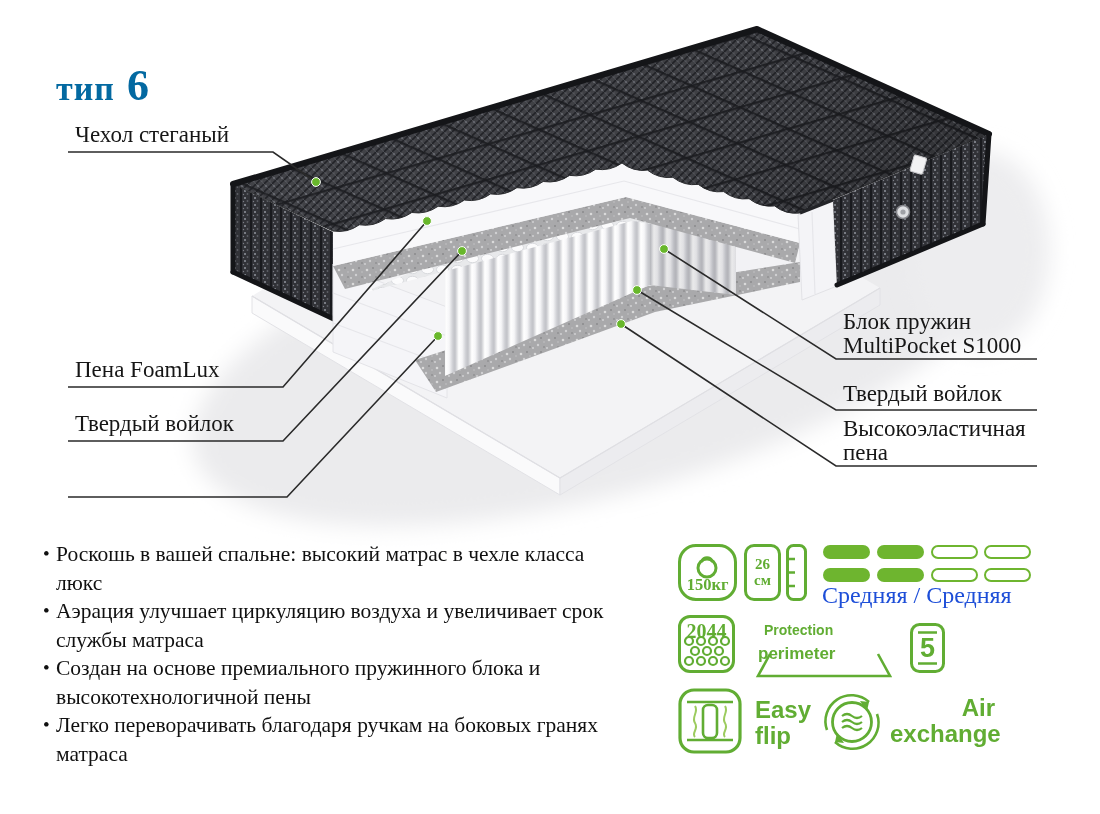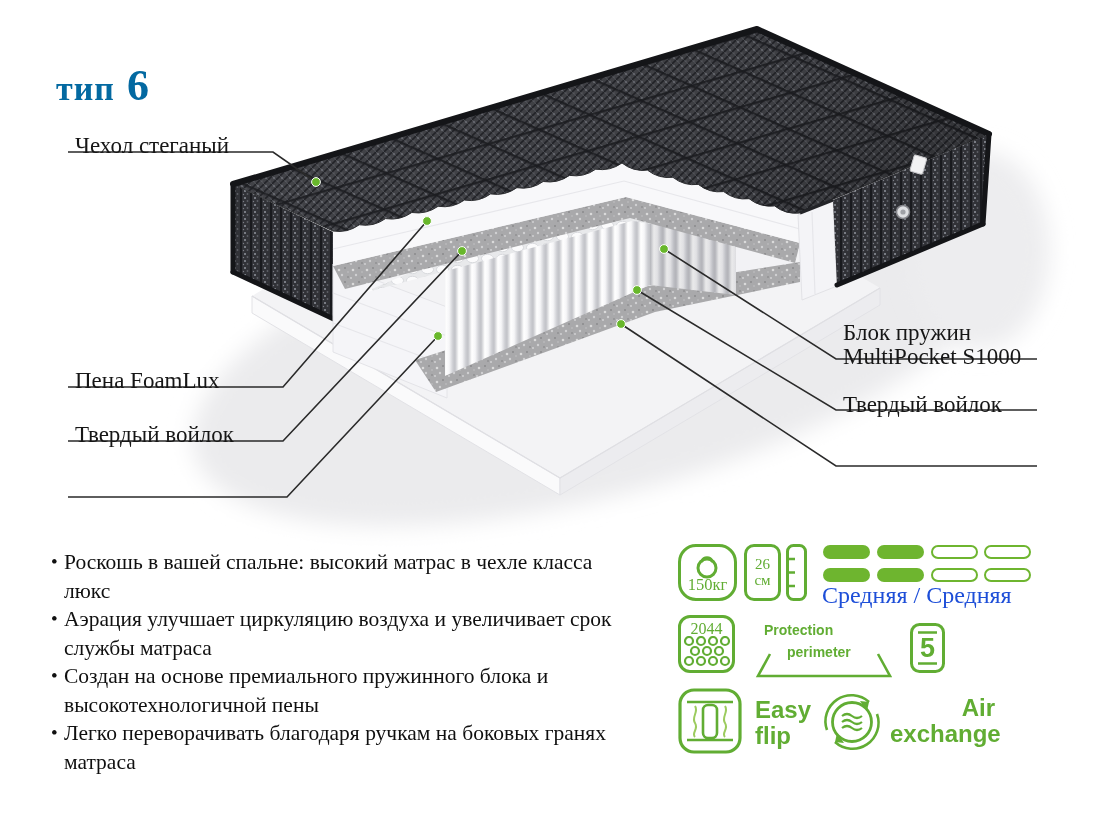--- a/index.html
+++ b/index.html
@@ -4,28 +4,28 @@
 <style>
   html,body{margin:0;padding:0;background:#ffffff;}
   .canvas{position:relative;width:1100px;height:814px;background:#ffffff;overflow:hidden;
           font-family:"Liberation Serif", serif;}
   .abs{position:absolute;}
   
   .type-title{left:56px;top:60px;color:#0369a1;font-weight:bold;white-space:nowrap;}
   .type-title .word{font-size:34px;letter-spacing:1px;}
   .type-title .num{font-size:44px;margin-left:12px;}
   
-  .callout-label{font-size:23px;color:#161616;line-height:24px;white-space:nowrap;margin-top:11px;}
+  .callout-label{font-size:23px;color:#161616;line-height:24px;white-space:nowrap;}
   
-  .features{left:42px;top:540px;width:555px;list-style:none;margin:8px;padding:0 0 0 14px;
+  .features{left:42px;top:540px;width:555px;list-style:none;margin:0;padding:0 0 0 14px;
             font-size:21.5px;line-height:28.5px;color:#101010;}
   .features li{position:relative;}
   .features li::before{content:"\2022";position:absolute;left:-13px;top:0px;font-size:19px;}
   .icon-box{position:absolute;border:3.5px solid #61ad33;border-radius:18px;box-sizing:border-box;}
-  .spec-text-serif{font-family:"Liberation Serif", serif;font-weight:normal;color:#61ad33;text-align:center;}
+  .spec-text-serif{font-family:"Liberation Serif", serif;font-weight:bold;color:#61ad33;text-align:center;}
   .spec-text-sans{font-family:"Liberation Sans", sans-serif;font-weight:bold;color:#61ad33;}
   .pill{position:absolute;width:47px;height:14px;border-radius:7px;box-sizing:border-box;}
   .pill.filled{background:#6eb52f;}
   .pill.outline{border:2.5px solid #6eb52f;background:#ffffff;}
   .firmness-label{font-size:24px;color:#1d4ed8;white-space:nowrap;}
 </style>
 </head>
 <body>
 
 <div class="canvas">
@@ -195,20 +195,24 @@
   </div>
   <div class="abs callout-label" style="left:75px;top:412px">
     <div>Твердый войлок</div>
   </div>
   <div class="abs callout-label" style="left:843px;top:310px">
     <div>Блок пружин</div>
     <div>MultiPocket S1000</div>
   </div>
   <div class="abs callout-label" style="left:843px;top:382px">
     <div>Твердый войлок</div>
+  </div>
+  <div class="abs callout-label" style="left:843px;top:417px">
+    <div>Высокоэластичная</div>
+    <div>пена</div>
   </div>
 
   <ul class="abs features">
     <li>Роскошь в вашей спальне: высокий матрас в чехле класса люкс</li>
     <li>Аэрация улучшает циркуляцию воздуха и увеличивает срок службы матраса</li>
     <li>Создан на основе премиального пружинного блока и высокотехнологичной пены</li>
     <li>Легко переворачивать благодаря ручкам на боковых гранях матраса</li>
   </ul>
 
   <div class="icon-box" style="left:678px;top:544px;width:59px;height:57px">
@@ -234,21 +238,21 @@
     <div class="pill outline" style="left:931px;top:545px"></div>
     <div class="pill outline" style="left:984px;top:545px"></div>
     <div class="pill filled" style="left:823px;top:568px"></div>
     <div class="pill filled" style="left:877px;top:568px"></div>
     <div class="pill outline" style="left:931px;top:568px"></div>
     <div class="pill outline" style="left:984px;top:568px"></div>
   </div>
   <div class="abs firmness-label" style="left:822px;top:582px">Средняя / Средняя</div>
 
   <div class="icon-box" style="left:678px;top:615px;width:57px;height:58px;border-radius:12px;border-width:3px">
-    <div class="spec-text-serif" style="position:absolute;top:2px;width:100%;font-size:16px">2044</div>
+    <div class="spec-text-serif" style="position:absolute;top:2px;width:100%;font-size:20px">2044</div>
     <svg width="51" height="31" style="position:absolute;left:1px;bottom:3px">
       <g fill="none" stroke="#61ad33" stroke-width="2.2">
         <circle cx="7" cy="5" r="4"></circle>
           <circle cx="19" cy="5" r="4"></circle>
           <circle cx="31" cy="5" r="4"></circle>
           <circle cx="43" cy="5" r="4"></circle>
         <circle cx="13" cy="15" r="4"></circle>
           <circle cx="25" cy="15" r="4"></circle>
           <circle cx="37" cy="15" r="4"></circle>
         <circle cx="7" cy="25" r="4"></circle>
@@ -256,21 +260,21 @@
           <circle cx="31" cy="25" r="4"></circle>
           <circle cx="43" cy="25" r="4"></circle>
       </g>
     </svg>
   </div>
   <div class="abs" style="left:748px;top:622px;width:160px;height:60px">
     <svg width="160" height="60" style="position:absolute;left:0;top:0">
       <path d="M130,32 L142,54 L10,54 L22,32" fill="none" stroke="#61ad33" stroke-width="2.6"></path>
     </svg>
     <div class="spec-text-sans" style="position:absolute;left:16px;top:0;font-size:14px">Protection</div>
-    <div class="spec-text-sans" style="position:absolute;left:39px;top:22px;font-size:14px">perimeter</div>
+    <div class="spec-text-sans" style="position:absolute;left:10px;top:22px;font-size:17px">perimeter</div>
   </div>
   <div class="abs" style="left:910px;top:623px;width:35px;height:50px">
     <svg width="35" height="50" style="position:absolute;left:0;top:0">
       <rect x="1.5" y="1.5" width="32" height="47" rx="8" fill="none" stroke="#61ad33" stroke-width="3"></rect>
       <path d="M8,9.5 h19 M8,40.5 h19" stroke="#61ad33" stroke-width="2.6"></path>
     </svg>
     <div class="spec-text-sans" style="position:absolute;left:0;top:10px;width:100%;text-align:center;font-size:27px">5</div>
   </div>
 
   <svg class="abs" style="left:678px;top:688px" width="64" height="66">

